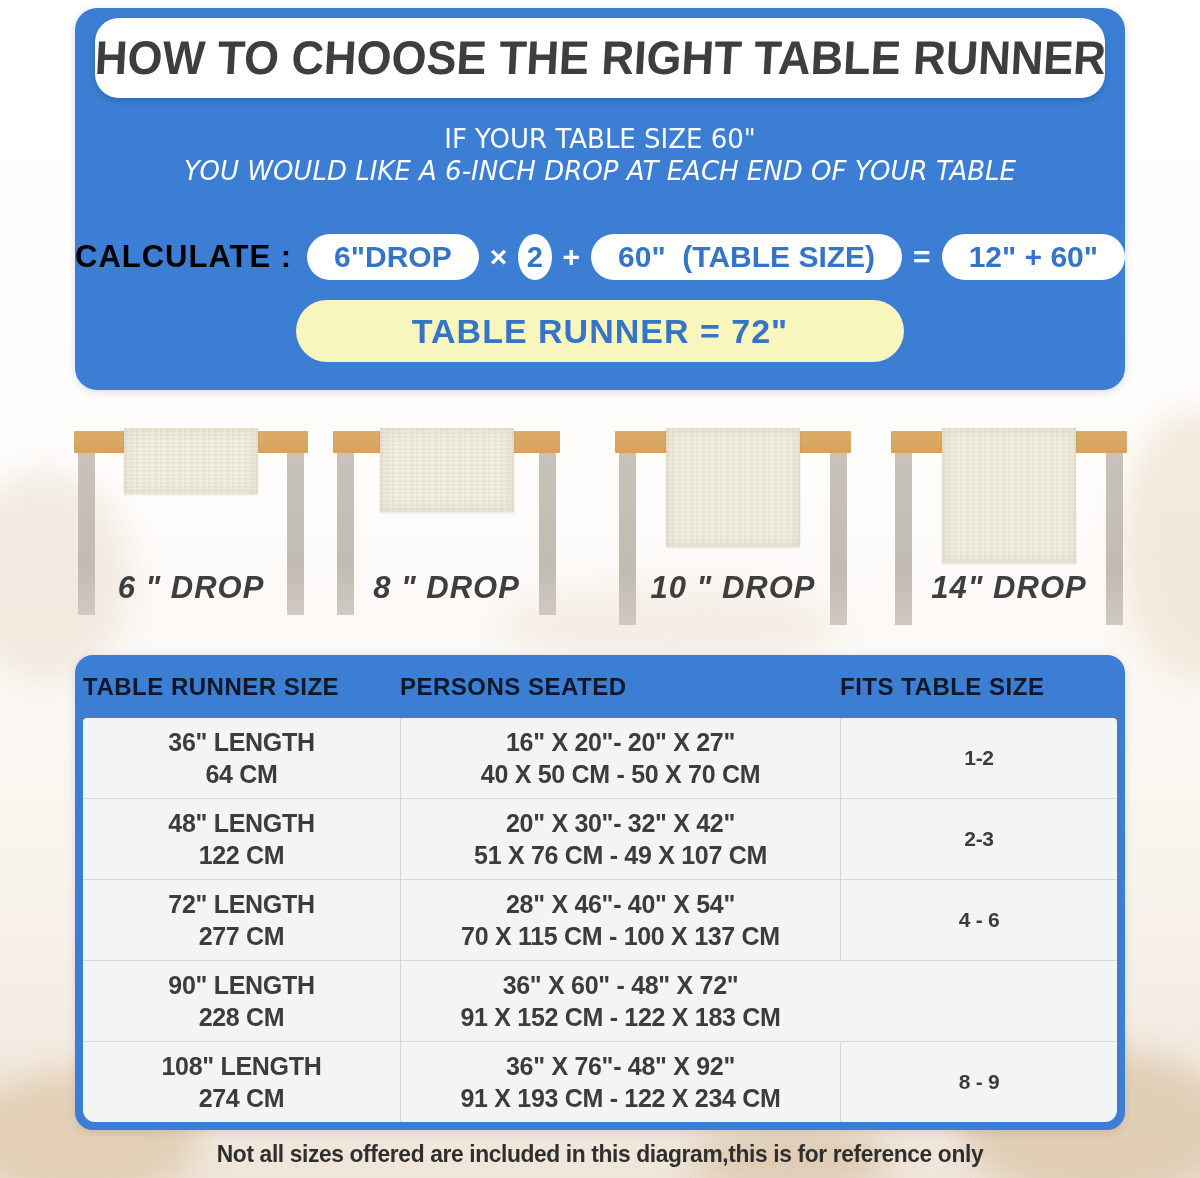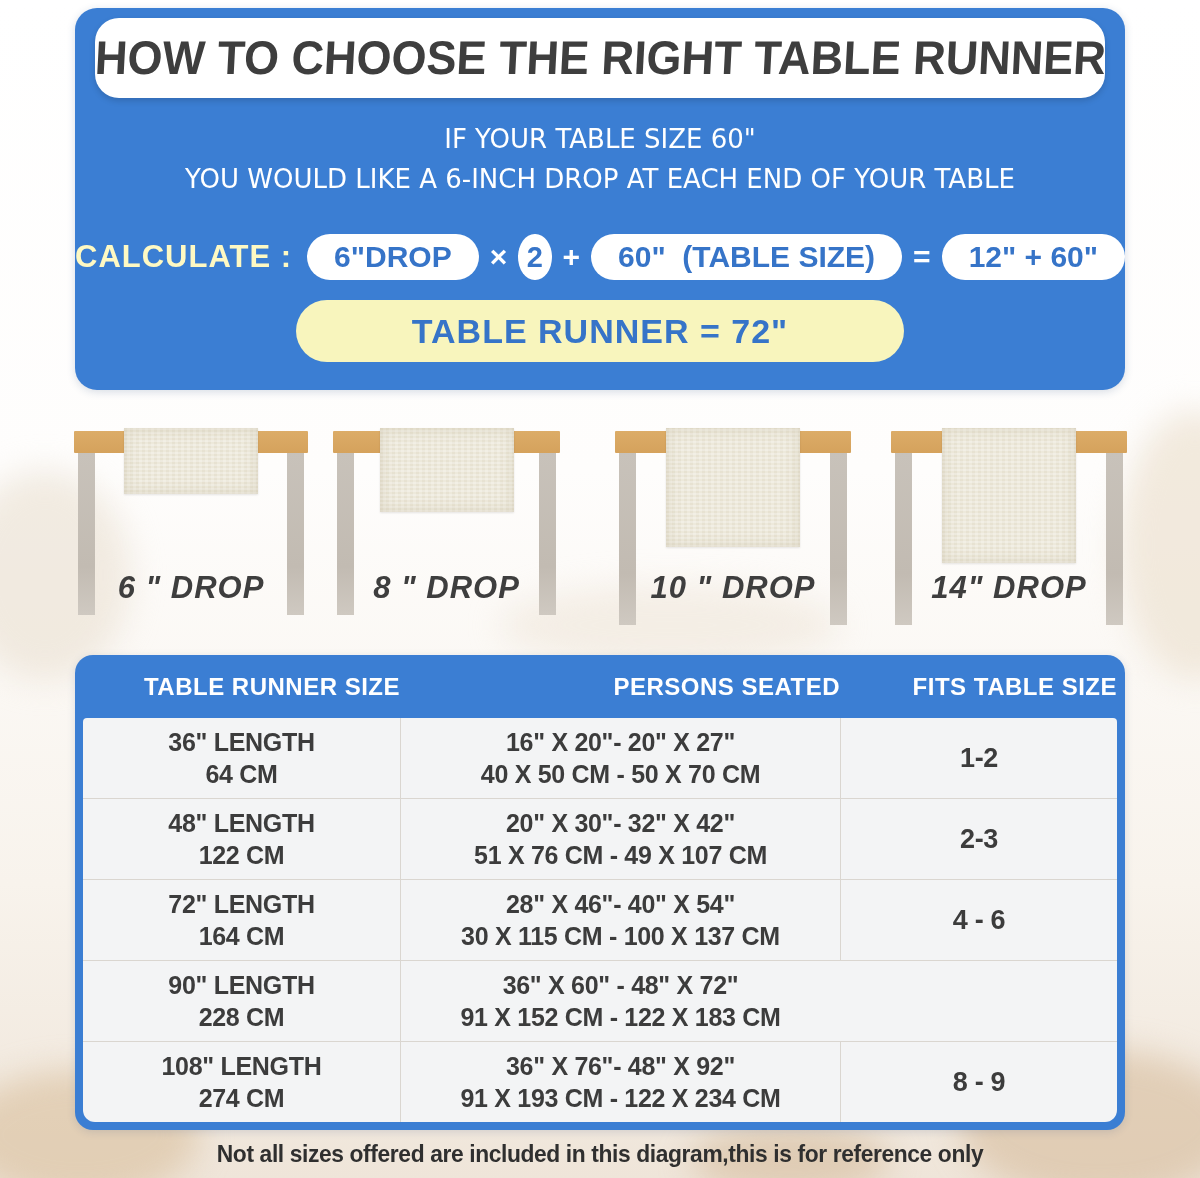--- a/index.html
+++ b/index.html
@@ -18,24 +18,24 @@
   
   .hero{position:absolute;left:75px;top:8px;width:1050px;height:382px;background:#3B7ED3;
     border-radius:22px;box-shadow:0 2px 8px rgba(40,70,120,.18);}
   .title-banner{position:absolute;left:20px;top:10px;width:1010px;height:80px;background:#fff;
     border-radius:24px;display:flex;align-items:center;justify-content:center;
     box-shadow:0 3px 6px rgba(0,0,0,.15);}
   .title-banner h1{margin:0;font-size:45px;font-weight:bold;color:#3E3E3E;white-space:nowrap;
     transform:skewX(-3deg) scaleY(1.05);}
   .sub{position:absolute;width:100%;text-align:center;color:#fff;margin:0;
     font-family:"DejaVu Sans",sans-serif;font-size:26px;}
-  .s1{top:116px;} .s2{top:156px;}
+  .s1{top:116px;} .s2{top:148px;font-style:italic;}
   .calc-row{position:absolute;top:226px;left:0;width:100%;height:46px;display:flex;
     align-items:center;justify-content:center;gap:11px;}
-  .calc-label{color:#fef9c3;font-weight:bold;font-size:31px;letter-spacing:1px;margin-right:4px;white-space:pre;}
+  .calc-label{color:#000000;font-weight:bold;font-size:31px;letter-spacing:1px;margin-right:4px;white-space:pre;}
   .cpill{background:#fff;color:#3674C8;font-weight:bold;font-size:30px;height:46px;line-height:46px;
     border-radius:23px;padding:0 27px;white-space:pre;}
   .cop{color:#fff;font-weight:bold;font-size:30px;}
   .ccircle{background:#fff;color:#3674C8;font-weight:bold;font-size:29px;width:46px;height:46px;
     border-radius:50%;display:flex;align-items:center;justify-content:center;}
   .result{position:absolute;left:221px;top:292px;width:608px;height:62px;background:#F8F5BD;
     border-radius:31px;display:flex;align-items:center;justify-content:center;color:#3674C8;
     font-weight:bold;font-size:34px;letter-spacing:1px;white-space:pre;}
 
   
@@ -56,31 +56,31 @@
     box-shadow:inset 0 0 14px rgba(188,178,152,.38),0 1px 2px rgba(0,0,0,.10);}
   .r6{height:66px;} .r8{height:84px;} .r10{height:119px;} .r14{height:135px;}
   .droplabel{position:absolute;left:0;width:100%;top:142px;text-align:center;font-weight:bold;
     font-style:italic;font-size:31px;color:#3E3E3E;letter-spacing:1px;white-space:pre;}
 
   
   .chart{position:absolute;left:75px;top:655px;width:1050px;height:475px;background:#3B7ED3;
     border-radius:18px;box-shadow:0 2px 8px rgba(40,70,120,.15);}
   .chead{position:absolute;left:8px;top:0;width:1034px;height:63px;display:grid;
     grid-template-columns:317px 440px 277px;align-items:center;}
-  .chead div{text-align:right;color:#ffffff;font-weight:bold;font-size:24px;letter-spacing:.5px;}
+  .chead div{text-align:left;color:#0f172a;font-weight:bold;font-size:24px;letter-spacing:.5px;}
   .cbody{position:absolute;left:8px;top:63px;width:1034px;height:404px;
     background:rgba(251,249,246,.96);border-radius:4px 4px 12px 12px;
     display:flex;flex-direction:column;overflow:hidden;}
   .srow{flex:1;display:grid;grid-template-columns:317px 440px 277px;}
   .srow + .srow{border-top:1px solid #DAD6D0;}
   .cell{display:flex;flex-direction:column;align-items:center;justify-content:center;gap:3px;
     color:#3C3C3C;font-weight:bold;letter-spacing:-.3px;}
   .c2,.c3{border-left:1px solid #DAD6D0;}
   .cell span{font-size:25px;line-height:1.15;white-space:pre;}
-  .c3{font-size:27px;}
+  .c3{font-size:21px;}
 
   .footnote{position:absolute;top:1140px;left:0;width:100%;text-align:center;font-weight:bold;
     font-size:24px;color:#2F2F2F;letter-spacing:-.4px;transform:scaleX(.95);}
 </style>
 </head>
 <body>
 
 <div class="canvas">
 
   <div class="blob b1"></div>
@@ -168,25 +168,25 @@
         <div class="cell c2">
           <span>20" X 30"- 32" X 42"</span>
           <span>51 X 76 CM - 49 X 107 CM</span>
         </div>
         <div class="cell c3">2-3</div>
       </div>
 
       <div class="srow">
         <div class="cell c1">
           <span>72" LENGTH</span>
-          <span>164 CM</span>
+          <span>277 CM</span>
         </div>
         <div class="cell c2">
           <span>28" X 46"- 40" X 54"</span>
-          <span>30 X 115 CM - 100 X 137 CM</span>
+          <span>70 X 115 CM - 100 X 137 CM</span>
         </div>
         <div class="cell c3">4 - 6</div>
       </div>
 
       <div class="srow">
         <div class="cell c1">
           <span>90" LENGTH</span>
           <span>228 CM</span>
         </div>
         <div class="cell c2">

